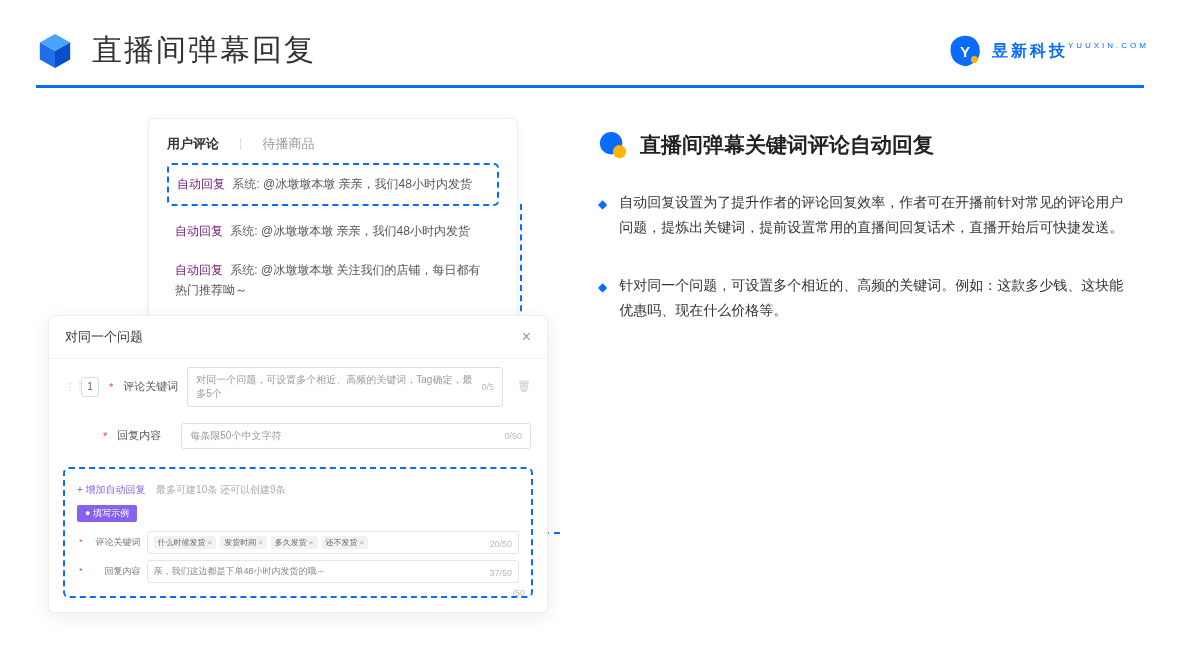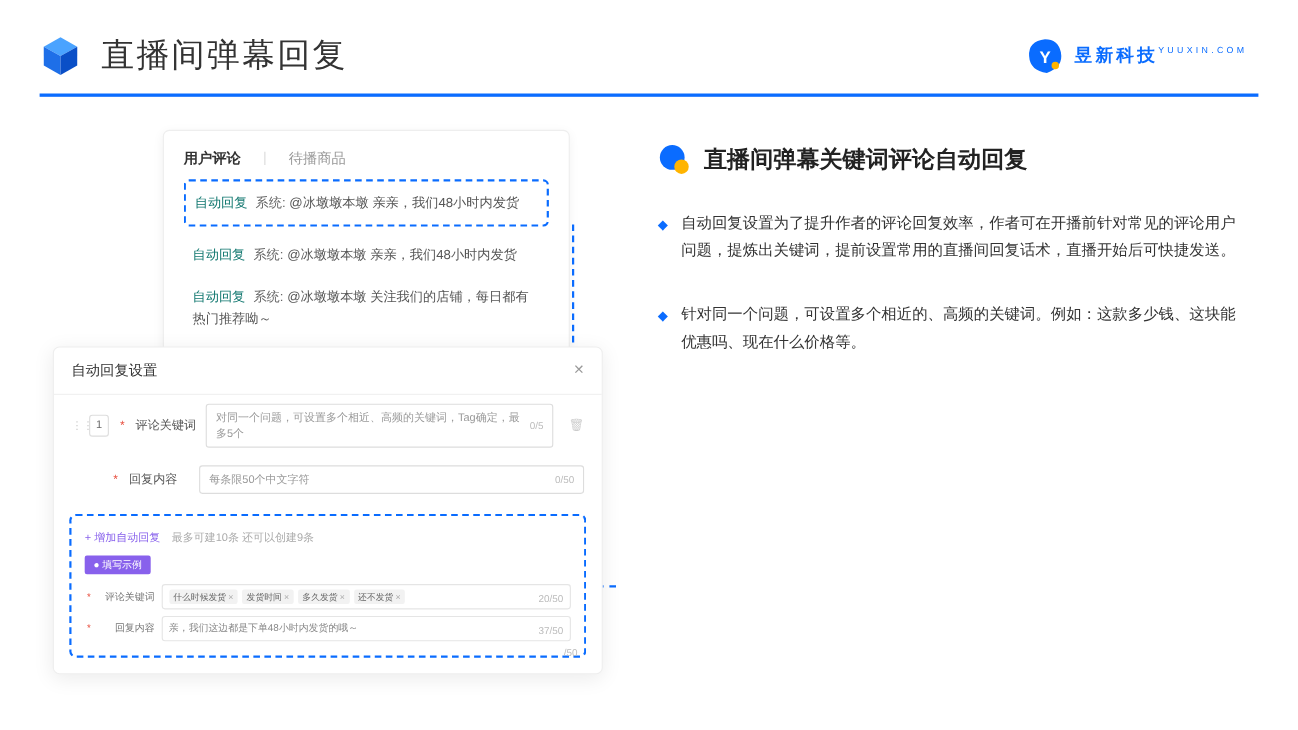--- a/index.html
+++ b/index.html
@@ -1,19 +1,19 @@
 <!DOCTYPE html>
 <html><head>
 <meta charset="utf-8">
 <style>
 * { margin: 0; padding: 0; box-sizing: border-box; }
 body { font-family: "Microsoft YaHei", "PingFang SC", sans-serif; background: #fff; width: 1180px; height: 664px; position: relative; overflow: hidden; }
 
 
-.header { display: flex; align-items: center; justify-content: space-between; padding: 30px 46px 0 36px; }
+.header { display: flex; align-items: center; justify-content: space-between; padding: 30px 31px 0 36px; }
 .header-left { display: flex; align-items: center; gap: 18px; }
 .cube-icon { width: 38px; height: 38px; position: relative; }
 .page-title { font-size: 30px; font-weight: 500; color: #333; letter-spacing: 2px; }
 .brand { display: flex; align-items: center; gap: 10px; }
 .brand-logo { width: 34px; height: 34px; }
 .brand-text { display: flex; flex-direction: row; line-height: 1.1; }
 .brand-name { font-size: 16px; font-weight: 700; color: #0a6cff; letter-spacing: 3px; }
 .brand-url { font-size: 8px; color: #0a6cff; letter-spacing: 3px; font-weight: 500; }
 .divider { height: 3px; background: #0a6cff; margin: 14px 36px 0 36px; }
 
@@ -24,21 +24,21 @@
 
 
 .comments-card { background: #fff; border: 1px solid #eee; border-radius: 6px; width: 370px; margin-left: 100px; padding: 0; box-shadow: 0 2px 10px rgba(0,0,0,0.05); }
 .tabs { display: flex; gap: 20px; padding: 16px 18px 10px 18px; font-size: 13px; }
 .tab { color: #999; cursor: pointer; }
 .tab.active { color: #333; font-weight: 600; }
 .tab-sep { color: #ddd; }
 .comment-block { padding: 0 18px 14px 18px; }
 .comment-item { padding: 10px 8px; font-size: 12px; color: #444; line-height: 1.6; }
 .comment-item.highlighted { border: 2px dashed #0a6cff; border-radius: 5px; margin-bottom: 6px; }
-.auto-tag { color: #0f766e; font-size: 12px; margin-right: 4px; }
+.auto-tag { color: #701a75; font-size: 12px; margin-right: 4px; }
 .sys-tag { color: #666; }
 .comment-text { color: #555; }
 
 
 .settings-panel { background: #fff; border: 1px solid #eee; border-radius: 6px; width: 500px; margin-top: -10px; box-shadow: 0 4px 18px rgba(0,0,0,0.08); position: relative; }
 .panel-header { display: flex; justify-content: space-between; align-items: center; padding: 12px 16px; font-size: 13px; color: #333; border-bottom: 1px solid #f0f0f0; }
 .close-x { color: #999; font-size: 16px; cursor: pointer; }
 .form-row { display: flex; align-items: center; padding: 8px 16px; gap: 8px; font-size: 11px; }
 .drag-handle { color: #ccc; font-size: 10px; width: 8px; }
 .row-index { width: 18px; height: 20px; border: 1px solid #ddd; border-radius: 3px; display: inline-flex; align-items: center; justify-content: center; font-size: 10px; color: #666; }
@@ -126,21 +126,21 @@
           <span class="sys-tag">系统:</span>
           <span class="comment-text">@冰墩墩本墩 关注我们的店铺，每日都有热门推荐呦～</span>
         </div>
       </div>
     </div>
 
     <div class="connector" style="top:86px; left:472px; width:40px; height:330px;"></div>
 
     <div class="settings-panel">
       <div class="panel-header">
-        <span>自动回复设置</span>
+        <span>对同一个问题</span>
         <span class="close-x">×</span>
       </div>
 
       <div class="form-row">
         <span class="drag-handle">⋮⋮</span>
         <span class="row-index">1</span>
         <span class="req-star">*</span>
         <span class="field-label">评论关键词</span>
         <div class="field-input">
           <span>对同一个问题，可设置多个相近、高频的关键词，Tag确定，最多5个</span>

